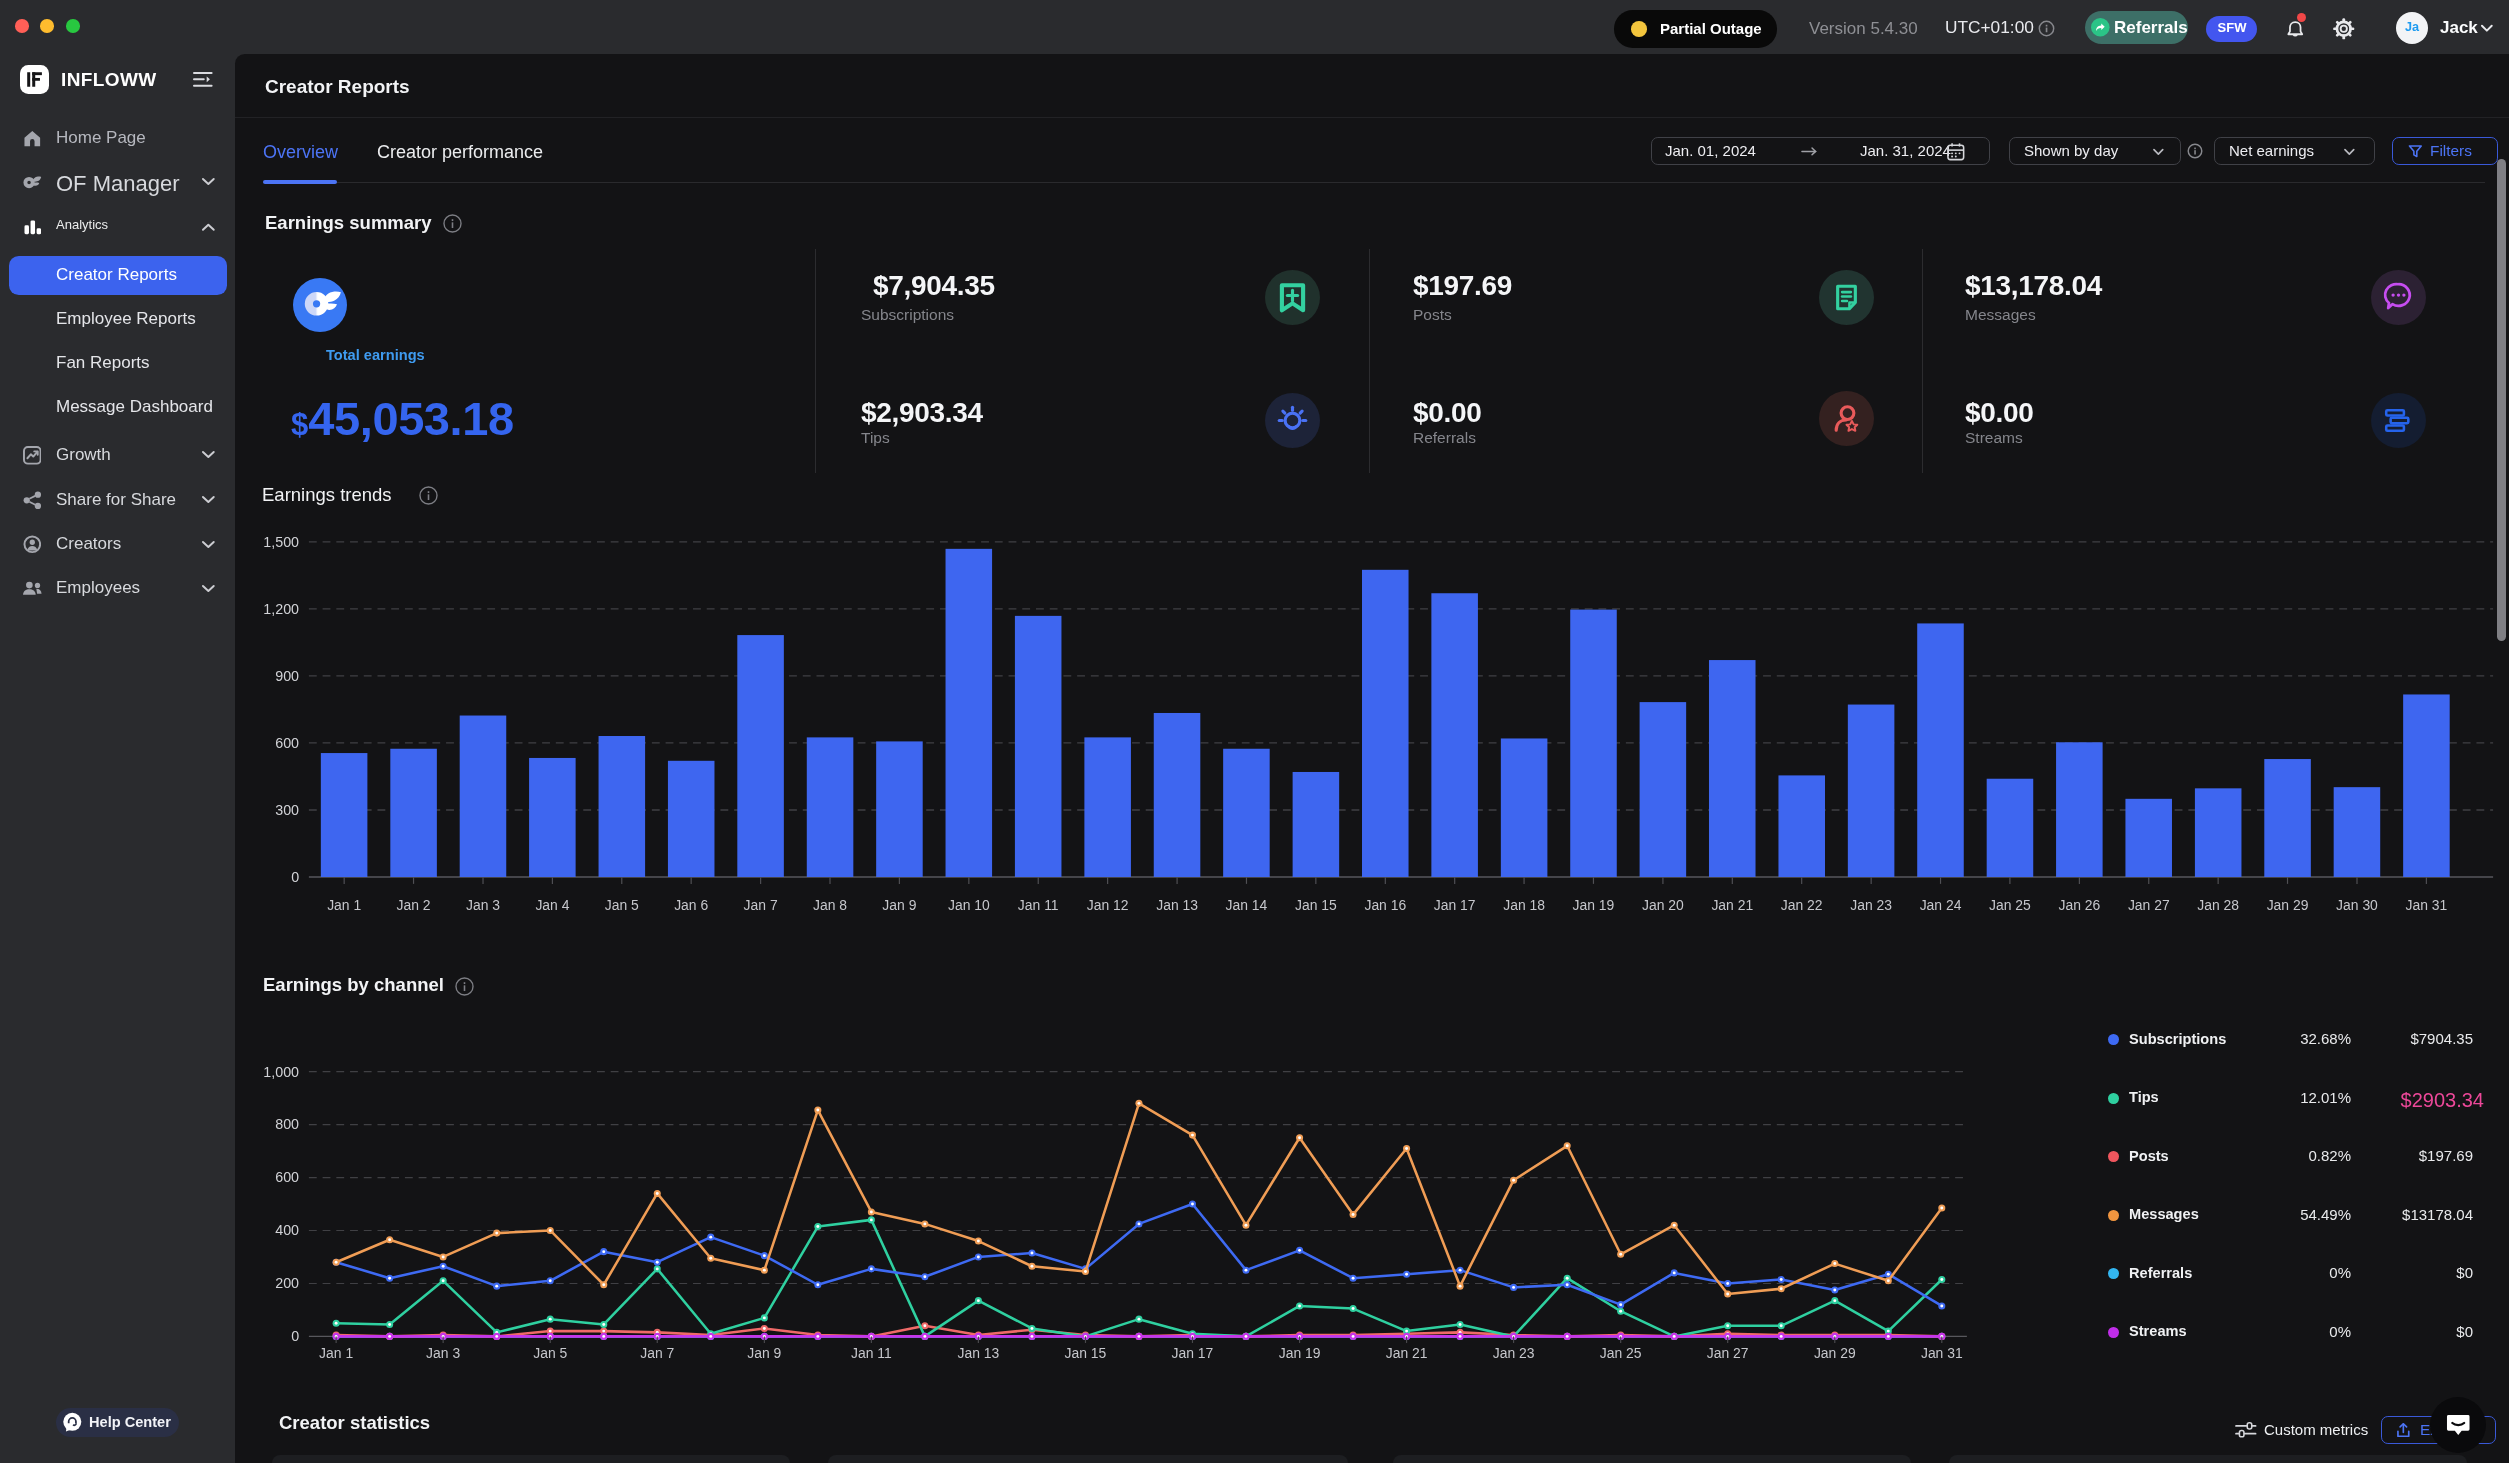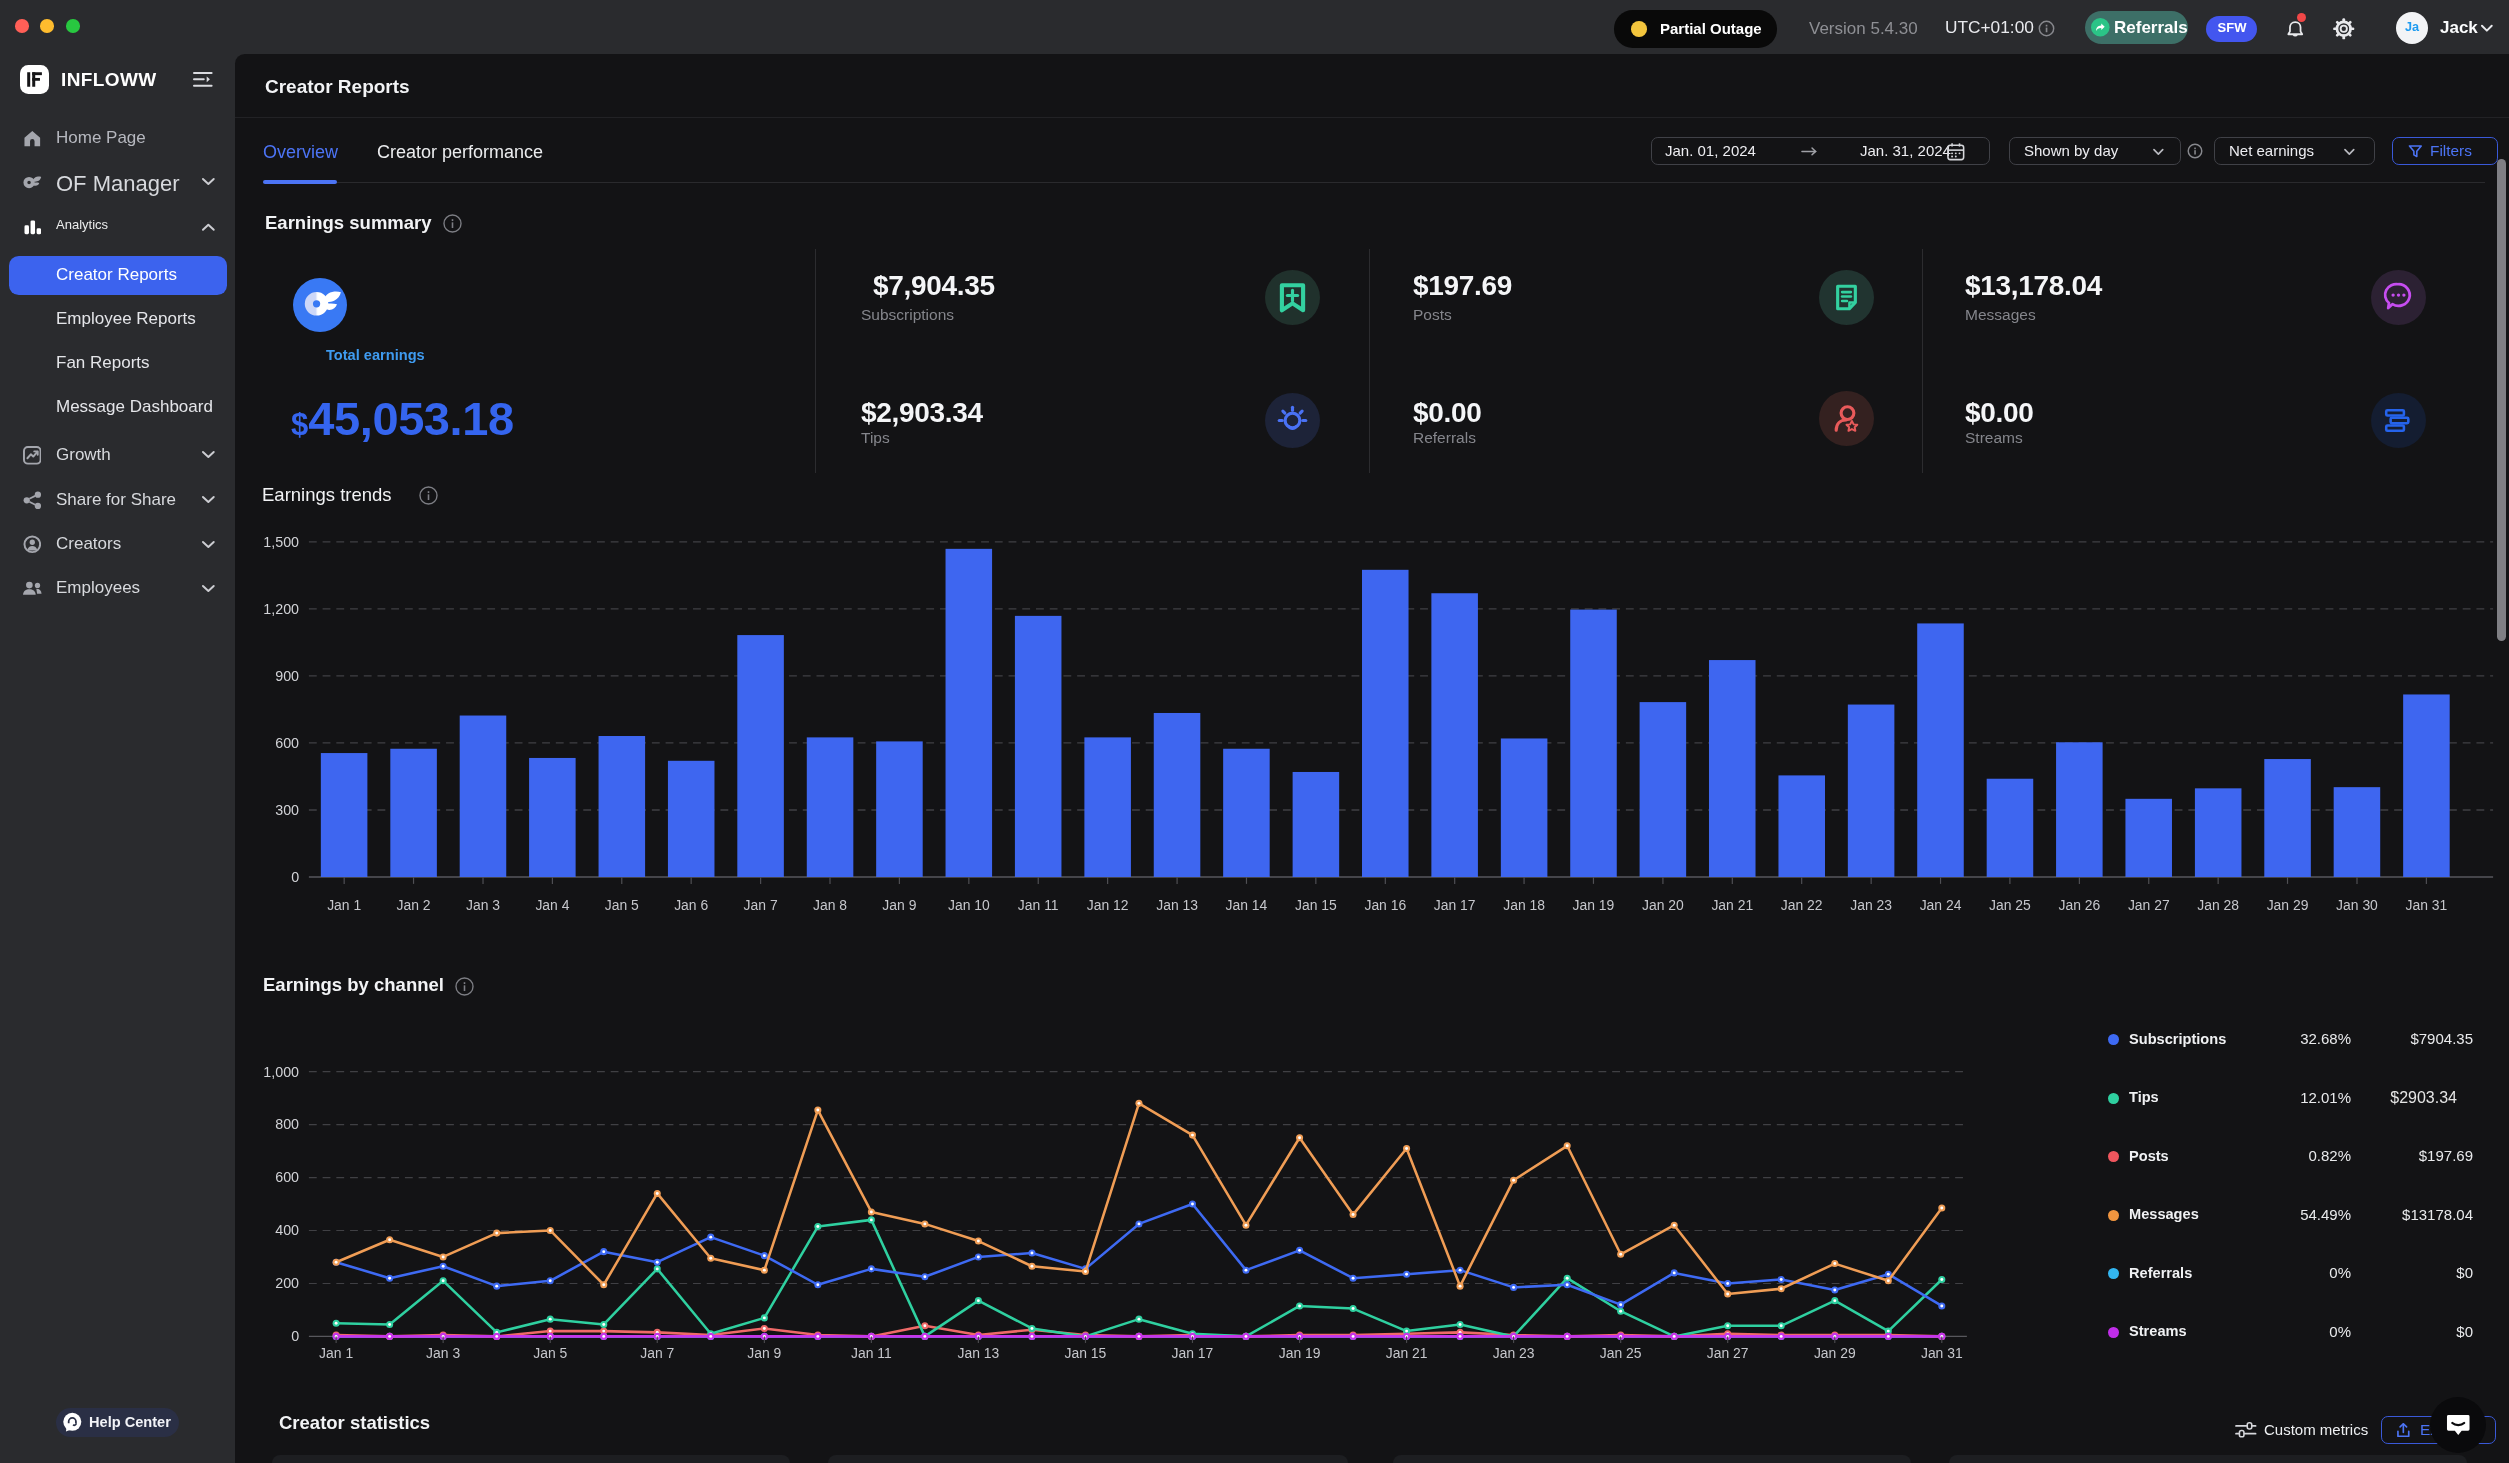--- a/index.html
+++ b/index.html
@@ -812,21 +812,21 @@
     <line x1="1981.4" y1="1363.8" x2="1981.4" y2="1370.5" stroke="#4a4a4e" stroke-width="1.2"></line>
     <text x="1981.4" y="1386" font-size="14.2" fill="#c6c7cc" text-anchor="middle" font-family="Liberation Sans, sans-serif">Jan 31</text>
   </svg>
 <div style="position:absolute;left:2108px;top:1034px;width:10.8px;height:10.8px;border-radius:50%;background:#3e6af3;"></div>
 <div style="position:absolute;left:2129px;top:1032px;line-height:1;font-size:14.6px;color:#f0f1f3;font-weight:600;white-space:nowrap;">Subscriptions</div>
 <div style="position:absolute;right:158px;top:1031px;line-height:1;font-size:15px;color:#e9eaec;font-weight:400;white-space:nowrap;">32.68%</div>
 <div style="position:absolute;right:36px;top:1031px;line-height:1;font-size:15px;color:#e9eaec;font-weight:400;white-space:nowrap;">$7904.35</div>
 <div style="position:absolute;left:2108px;top:1093px;width:10.8px;height:10.8px;border-radius:50%;background:#2fd0a0;"></div>
 <div style="position:absolute;left:2129px;top:1090px;line-height:1;font-size:14.6px;color:#f0f1f3;font-weight:600;white-space:nowrap;">Tips</div>
 <div style="position:absolute;right:158px;top:1090px;line-height:1;font-size:15px;color:#e9eaec;font-weight:400;white-space:nowrap;">12.01%</div>
-<div style="position:absolute;right:52px;top:1090px;line-height:1;font-size:16px;color:#e5e5e5;font-weight:400;white-space:nowrap;">$2903.34</div>
+<div style="position:absolute;right:25px;top:1090px;line-height:1;font-size:20px;color:#ec4899;font-weight:400;white-space:nowrap;">$2903.34</div>
 <div style="position:absolute;left:2108px;top:1151px;width:10.8px;height:10.8px;border-radius:50%;background:#f0565e;"></div>
 <div style="position:absolute;left:2129px;top:1149px;line-height:1;font-size:14.6px;color:#f0f1f3;font-weight:600;white-space:nowrap;">Posts</div>
 <div style="position:absolute;right:158px;top:1148px;line-height:1;font-size:15px;color:#e9eaec;font-weight:400;white-space:nowrap;">0.82%</div>
 <div style="position:absolute;right:36px;top:1148px;line-height:1;font-size:15px;color:#e9eaec;font-weight:400;white-space:nowrap;">$197.69</div>
 <div style="position:absolute;left:2108px;top:1210px;width:10.8px;height:10.8px;border-radius:50%;background:#f0953f;"></div>
 <div style="position:absolute;left:2129px;top:1207px;line-height:1;font-size:14.6px;color:#f0f1f3;font-weight:600;white-space:nowrap;">Messages</div>
 <div style="position:absolute;right:158px;top:1207px;line-height:1;font-size:15px;color:#e9eaec;font-weight:400;white-space:nowrap;">54.49%</div>
 <div style="position:absolute;right:36px;top:1207px;line-height:1;font-size:15px;color:#e9eaec;font-weight:400;white-space:nowrap;">$13178.04</div>
 <div style="position:absolute;left:2108px;top:1268px;width:10.8px;height:10.8px;border-radius:50%;background:#33b6f0;"></div>
 <div style="position:absolute;left:2129px;top:1266px;line-height:1;font-size:14.6px;color:#f0f1f3;font-weight:600;white-space:nowrap;">Referrals</div>

